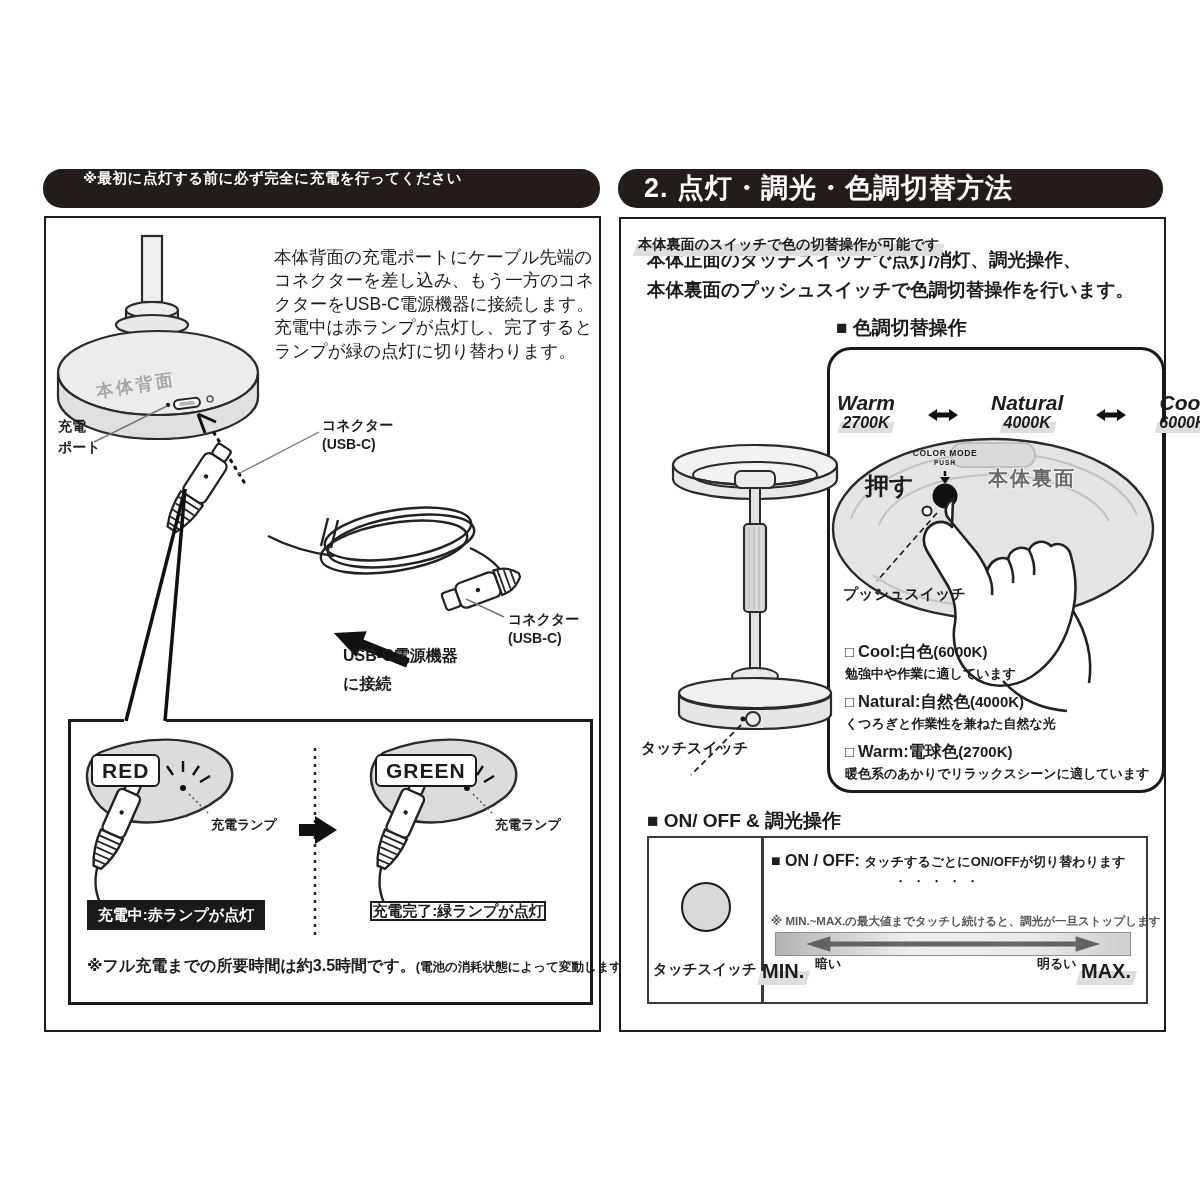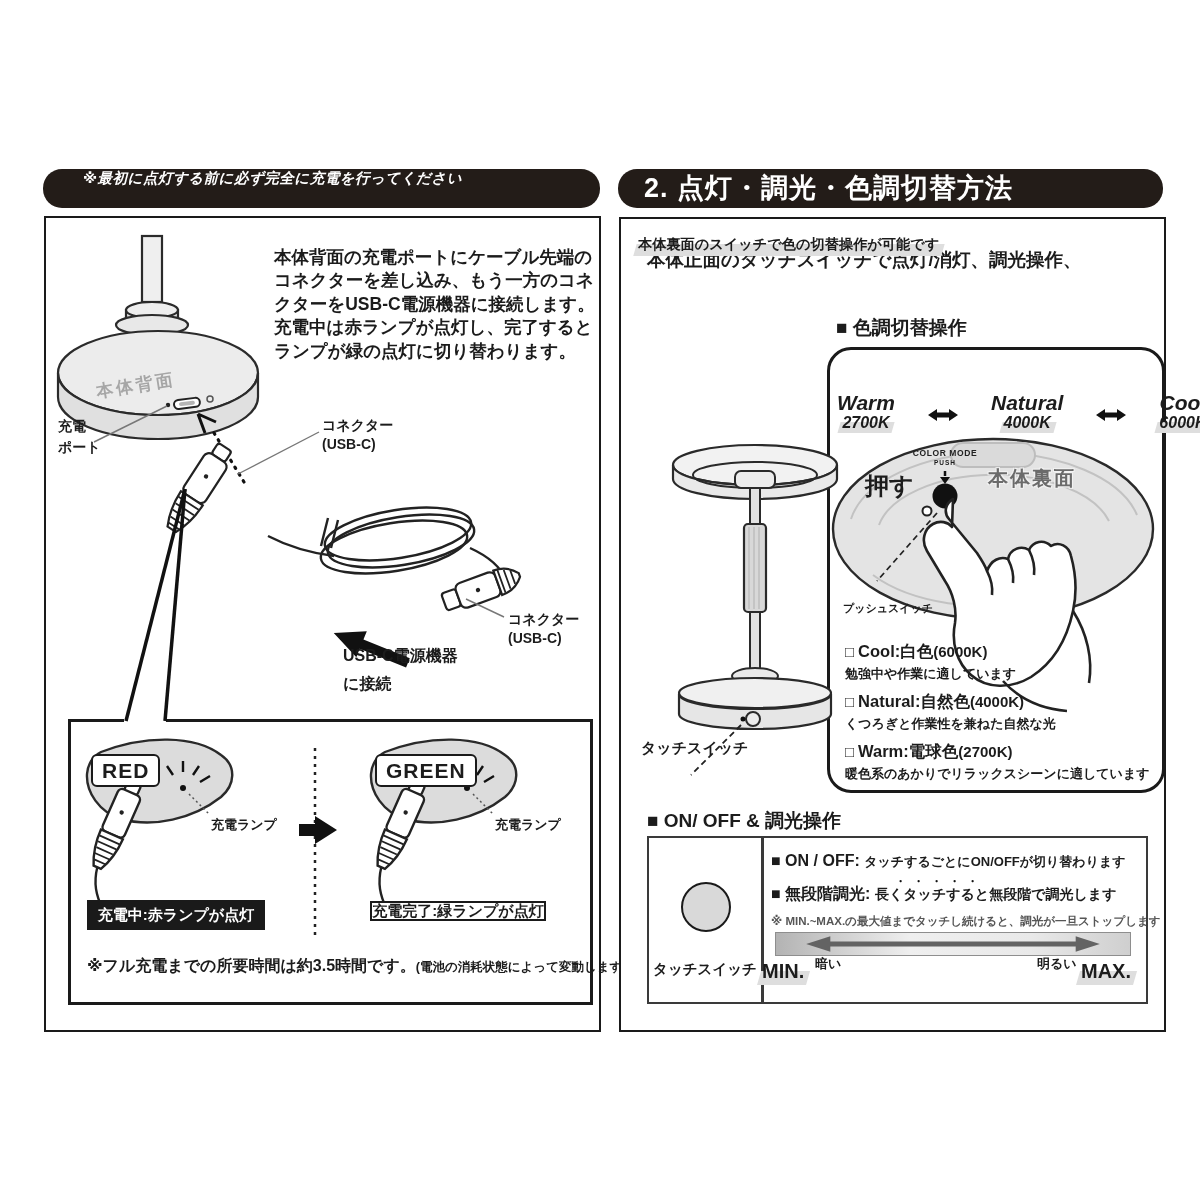--- a/index.html
+++ b/index.html
@@ -12,28 +12,28 @@
   svg{display:block;}
   .art{position:absolute;inset:0;width:100%;height:100%;pointer-events:none;z-index:5;}
   .lbl{position:absolute;z-index:10;}
 
   
   .hdr{position:absolute;background:#231c18;color:#fff;border-radius:19px;
        display:flex;align-items:baseline;z-index:2;}
   #hdr-left{left:43px;top:169px;width:557px;height:39px;padding-left:28px;box-sizing:border-box;}
   #hdr-right{left:618px;top:169px;width:545px;height:39px;padding-left:26px;box-sizing:border-box;}
   .hdr .t1{font-size:27px;font-weight:800;letter-spacing:1px;line-height:39px;}
-  .hdr .t2{font-size:14.5px;font-weight:700;margin-left:12px;letter-spacing:.5px;font-style:italic;}
+  .hdr .t2{font-size:14.5px;font-weight:700;margin-left:12px;letter-spacing:.5px;}
 
   
   #box-left{left:44px;top:216px;width:553px;height:812px;border:2.5px solid #1a1a1a;background:#fff;z-index:1;}
   #box-right{left:619px;top:217px;width:543px;height:811px;border:2.5px solid #1a1a1a;background:#fff;z-index:1;}
 
   
-  #para-left{left:228px;top:28px;width:332px;font-size:17.5px;line-height:1.34;font-weight:700;color:#1b1b1b;}
+  #para-left{left:228px;top:28px;width:332px;font-size:17.5px;line-height:1.34;font-weight:400;color:#1b1b1b;}
   #body-back-label{left:50px;top:156px;font-size:17px;font-weight:700;color:#a6a6a6;
       letter-spacing:3px;transform:rotate(-9deg);}
   #charge-port-label{left:12px;top:198px;font-size:14px;line-height:1.5;font-weight:600;}
   #conn-top-label{left:276px;top:198px;font-size:14px;line-height:1.35;font-weight:600;}
   #conn-bot-label{left:462px;top:392px;font-size:14px;line-height:1.35;font-weight:600;}
   #usb-connect-label{left:297px;top:424px;font-size:16px;line-height:1.75;font-weight:800;}
 
   
   #zoom-box{position:absolute;left:22px;top:501px;width:519px;height:280px;
       border:3.5px solid #1a1a1a;background:#fff;z-index:2;}
@@ -66,21 +66,21 @@
   .mode{text-align:center;font-style:italic;font-weight:800;}
   .mode .mn{font-size:21px;line-height:1.1;}
   .mode .mt{font-size:16px;}
   .mode-arrow{flex:0 0 auto;margin:0 2px;padding-top:6px;}
   #color-mode-label{left:276px;top:229px;width:96px;text-align:center;font-size:8.5px;font-weight:800;
       letter-spacing:.6px;color:#222;}
   #push-en{left:276px;top:240px;width:96px;text-align:center;font-size:6.5px;font-weight:800;letter-spacing:1px;}
   #push-jp{left:244px;top:251px;font-size:24px;font-weight:900;}
   #body-back2{left:367px;top:246px;font-size:20px;font-weight:700;color:#6b6b6b;letter-spacing:2px;
       text-shadow:-1px -1px 0 #f2f2f2,1px -1px 0 #f2f2f2,-1px 1px 0 #f2f2f2,1px 1px 0 #f2f2f2;text-align:right;}
-  #push-switch-label{left:222px;top:382px;font-size:11px;font-weight:600;}
+  #push-switch-label{left:222px;top:366px;font-size:15px;font-weight:600;}
   .bullet-t{position:absolute;left:224px;white-space:nowrap;z-index:10;}
   .bullet-t .bm{font-size:15px;font-weight:600;margin-right:4px;}
   .bullet-t .bb{font-size:16.5px;font-weight:800;}
   .bullet-t .bp{font-size:15px;font-weight:600;}
   .bullet-d{position:absolute;left:224px;font-size:13px;font-weight:600;white-space:nowrap;z-index:10;}
   #b1t{top:422px;} #b1d{top:446px;}
   #b2t{top:472px;} #b2d{top:496px;}
   #b3t{top:522px;} #b3d{top:546px;}
   #touch-caption{left:20px;top:520px;font-size:15px;font-weight:600;}
 
@@ -245,20 +245,21 @@
     <rect x="78" y="497" width="42" height="9" fill="#ffffff"></rect>
     <line x1="139" y1="271" x2="80" y2="503" stroke="#111" stroke-width="3.5"></line>
     <line x1="139" y1="271" x2="119" y2="503" stroke="#111" stroke-width="3.5"></line>
   </svg>
 </div>
 
 <div class="abs" id="box-right">
 
   <div class="lbl" id="intro-right">
     <div>本体正面のタッチスイッチで点灯/消灯、調光操作、</div>
+    <div>本体裏面のプッシュスイッチで色調切替操作を行います。</div>
   </div>
 
   <div class="lbl" id="cs-heading">■ 色調切替操作</div>
 
   <div id="cs-box"></div>
 
   <svg class="art" style="z-index:6" viewBox="0 0 543 811">
 
     <ellipse cx="372" cy="310" rx="160" ry="90" fill="#e4e4e4" stroke="#2a2a2a" stroke-width="2.4"></ellipse>
     <path d="M230,300 A146,80 0 0 1 516,296" stroke="#c2c2c2" stroke-width="2" fill="none"></path>
@@ -362,24 +363,20 @@
   <div class="lbl" id="onoff-heading">■ ON/ OFF &amp; 調光操作</div>
   <div id="onoff-table">
     <div id="onoff-divider"></div>
     <div id="touch-circle"></div>
     <div id="touch-circle-label">タッチスイッチ</div>
     <div class="orow" id="orow1">
       <span class="ob">■ ON / OFF:</span>
       <span class="ot">タッチするごとにON/OFFが切り替わります</span>
     </div>
     <div id="odots">・・・・・</div>
-    <div class="orow" id="orow2">
-      <span class="ob">■ 無段階調光:</span>
-      <span class="ot">長くタッチすると無段階で調光します</span>
-    </div>
     <div id="onote">※ MIN.~MAX.の最大値までタッチし続けると、調光が一旦ストップします</div>
     <div id="dim-bar">
       <svg width="100%" height="100%" viewBox="0 0 352 21" preserveAspectRatio="none">
         <path d="M52,10.5 H300" stroke="#636363" stroke-width="5"></path>
         <path d="M30,10.5 L54,3 V18 Z" fill="#636363"></path>
         <path d="M322,10.5 L298,3 V18 Z" fill="#636363"></path>
       </svg>
     </div>
     <div id="min-label"><span class="slab">MIN.</span></div>
     <div id="dark-label">暗い</div>

